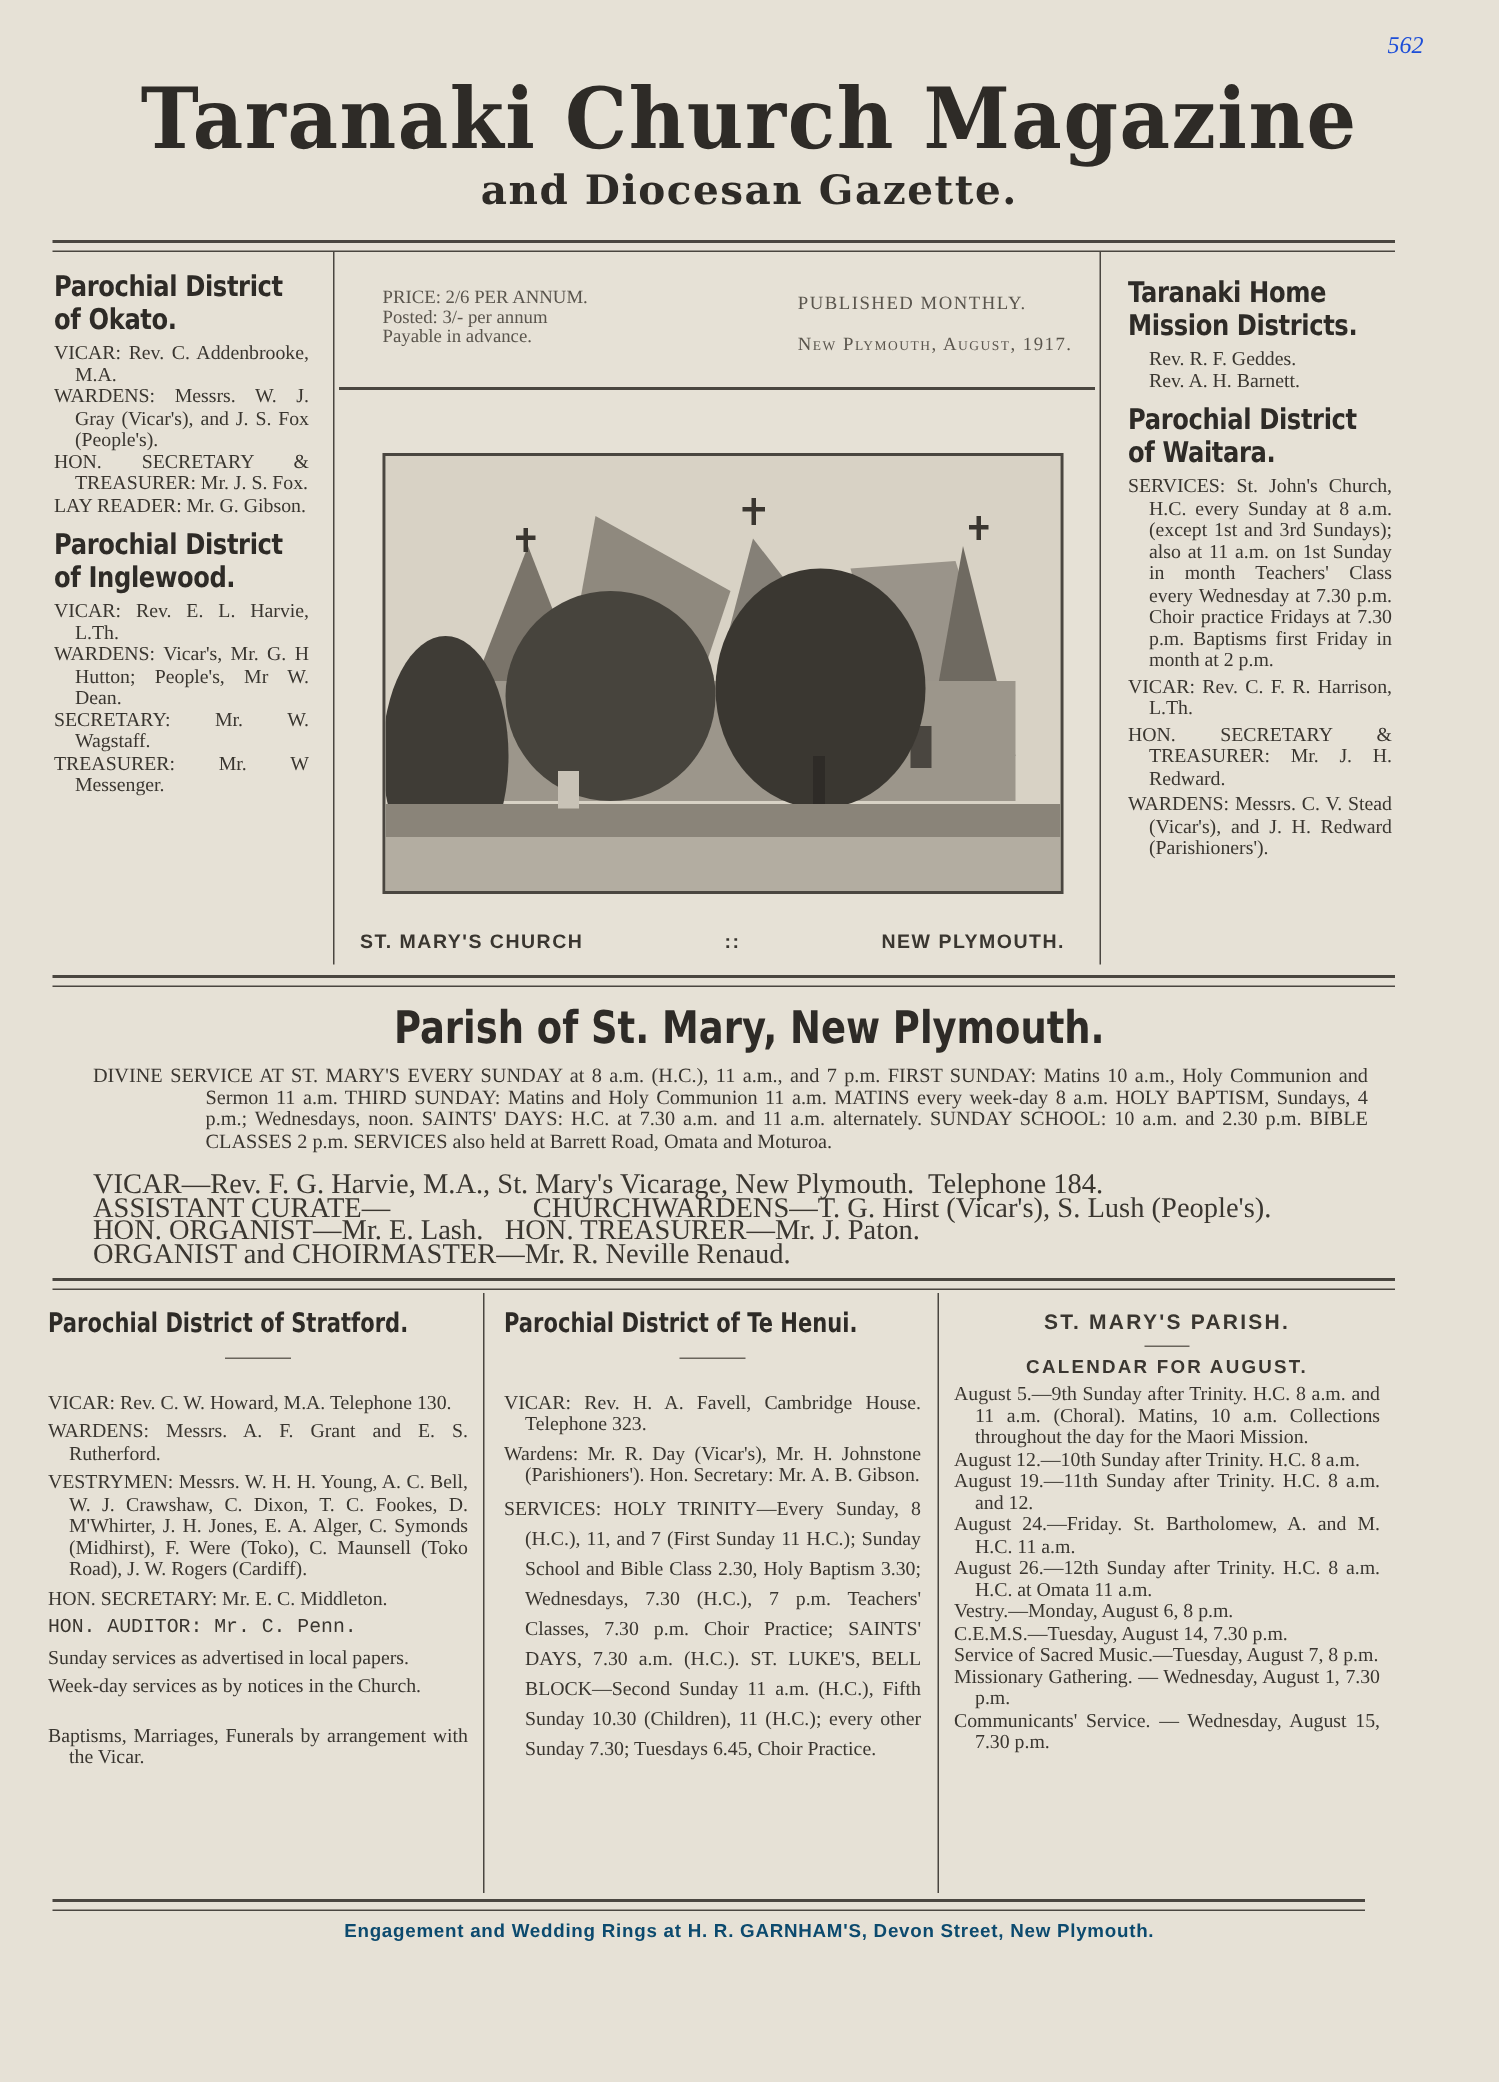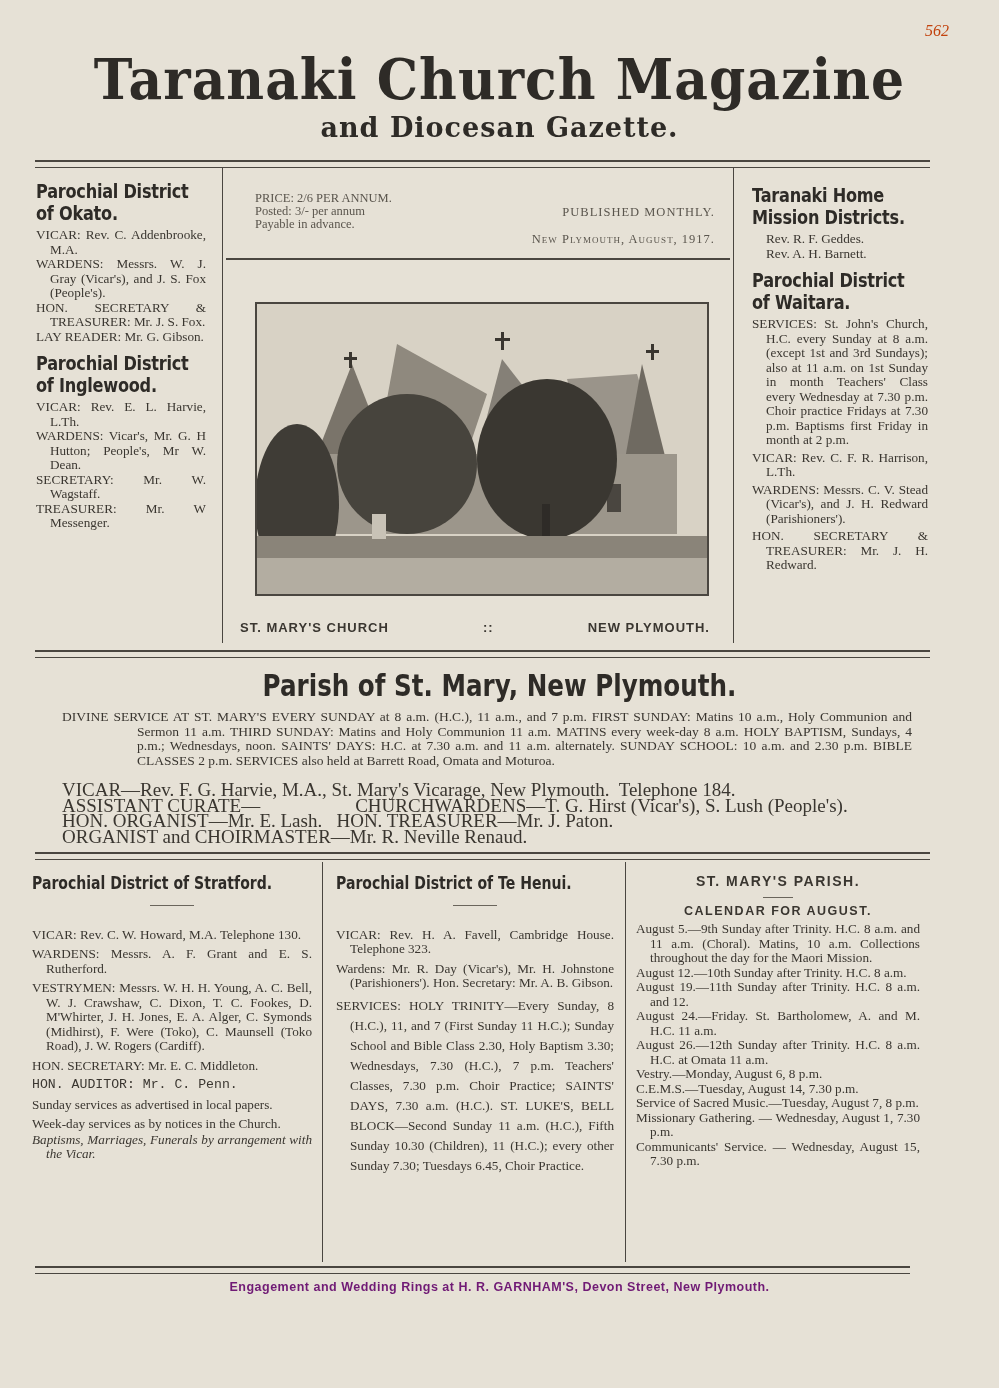--- a/index.html
+++ b/index.html
@@ -3,43 +3,43 @@
 <meta charset="utf-8">
 <style>
   html, body { margin:0; padding:0; }
   body {
     width: 999px; height: 1388px; overflow: hidden;
     background: #e6e1d6;
     color: #3a3630;
     font-family: "Liberation Serif", "DejaVu Serif", serif;
     position: relative;
   }
-  .page-num { position:absolute; left:925px; top:22px; font-size:16px; color:#c2410c; font-style:italic; }
+  .page-num { position:absolute; left:925px; top:22px; font-size:16px; color:#1d4ed8; font-style:italic; }
   .masthead { position:absolute; left:0; top:50px; width:999px; text-align:center; }
   .mast-title { font-family:"DejaVu Serif", serif; font-weight:bold; font-size:52px; letter-spacing:1px; color:#2e2b27; line-height:60px; transform:scaleY(1.08); }
   .mast-sub { font-family:"DejaVu Serif", serif; font-weight:bold; font-size:27px; color:#2e2b27; margin-top:2px; letter-spacing:1px; }
   .rule2 { position:absolute; height:5px; border-top:2px solid #4a4640; border-bottom:1px solid #4a4640; }
   .vline { position:absolute; width:0; border-left:1px solid #4a4640; }
   .blackhead { font-family:"DejaVu Sans", sans-serif; font-weight:bold; color:#2e2b27; font-size:19px; line-height:22px; letter-spacing:-0.3px; transform:scaleX(0.85); transform-origin:left; }
   .col { position:absolute; font-size:13.2px; line-height:14.5px; }
   .entry { padding-left:14px; text-indent:-14px; text-align:justify; margin:0; }
   .pub-box { position:absolute; left:255px; top:192px; width:460px; font-size:12.5px; color:#5a554d; }
   .pub-left { position:absolute; left:0; top:0; width:200px; line-height:13px; }
-  .pub-right { position:absolute; right:0; top:14px; text-align:right; line-height:13px; }
+  .pub-right { position:absolute; right:0; top:4px; text-align:left; line-height:13px; }
   .photo { position:absolute; left:255px; top:302px; width:450px; height:290px; border:2px solid #4a4640; overflow:hidden; background:#d9d3c6; }
   .caption { position:absolute; left:240px; top:620px; width:470px; font-family:"Liberation Sans", sans-serif; font-weight:bold; font-size:13px; letter-spacing:1px; color:#3a3630; display:flex; justify-content:space-between; }
   .parish-title { position:absolute; left:0; top:668px; width:999px; text-align:center; font-family:"DejaVu Sans", sans-serif; font-weight:bold; font-size:30px; color:#2e2b27; transform:scaleX(0.82); }
   .divine { position:absolute; left:62px; top:710px; width:850px; font-size:13.5px; line-height:14.5px; }
   .divine p { margin:0; padding-left:75px; text-indent:-75px; text-align:justify; }
   .staff { position:absolute; left:62px; top:782px; width:850px; font-size:19px; line-height:15.5px; }
   .staff div { white-space:pre; }
   .bot-head { font-family:"DejaVu Sans", sans-serif; font-weight:bold; font-size:18px; color:#2e2b27; transform:scaleX(0.78); transform-origin:left; white-space:nowrap; }
   .sans-head { font-family:"Liberation Sans", sans-serif; font-weight:bold; font-size:13.5px; letter-spacing:1.5px; text-align:center; }
   .short-rule { width:44px; margin:10px auto; border-top:1px solid #6a655c; }
-  .footer { position:absolute; left:0; top:1280px; width:999px; text-align:center; font-family:"Liberation Sans", sans-serif; font-weight:bold; font-size:12.5px; letter-spacing:0.5px; color:#701a75; }
+  .footer { position:absolute; left:0; top:1280px; width:999px; text-align:center; font-family:"Liberation Sans", sans-serif; font-weight:bold; font-size:12.5px; letter-spacing:0.5px; color:#0c4a6e; }
 </style>
 </head>
 <body>
 
 <div class="page-num">562</div>
 
 <header class="masthead">
   <div class="mast-title">Taranaki Church Magazine</div>
   <div class="mast-sub">and Diocesan Gazette.</div>
 </header>
@@ -119,22 +119,22 @@
 <section class="col" style="left:752px; top:184px; width:176px;">
   <div class="blackhead" style="width:205px;">Taranaki Home Mission Districts.</div>
   <div style="margin-top:4px; padding-left:14px;">
     <div>Rev. R. F. Geddes.</div>
     <div>Rev. A. H. Barnett.</div>
   </div>
   <div class="blackhead" style="width:205px; margin-top:8px;">Parochial District of Waitara.</div>
   <div style="margin-top:4px;">
     <p class="entry">SERVICES: St. John's Church, H.C. every Sunday at 8 a.m. (except 1st and 3rd Sundays); also at 11 a.m. on 1st Sunday in month Teachers' Class every Wednesday at 7.30 p.m. Choir practice Fridays at 7.30 p.m. Baptisms first Friday in month at 2 p.m.</p>
     <p class="entry" style="margin-top:3px;">VICAR: Rev. C. F. R. Harrison, L.Th.</p>
+    <p class="entry" style="margin-top:3px;">HON. SECRETARY &amp; TREASURER: Mr. J. H. Redward.</p>
     <p class="entry" style="margin-top:3px;">WARDENS: Messrs. C. V. Stead (Vicar's), and J. H. Redward (Parishioners').</p>
-    <p class="entry" style="margin-top:3px;">HON. SECRETARY &amp; TREASURER: Mr. J. H. Redward.</p>
   </div>
 </section>
 
 <div class="rule2" style="left:35px; top:650px; width:895px;"></div>
 
 <div class="parish-title">Parish of St. Mary, New Plymouth.</div>
 <div class="divine">
   <p>DIVINE SERVICE AT ST. MARY'S EVERY SUNDAY at 8 a.m. (H.C.), 11 a.m., and 7 p.m. FIRST SUNDAY: Matins 10 a.m., Holy Communion and Sermon 11 a.m. THIRD SUNDAY: Matins and Holy Communion 11 a.m. MATINS every week-day 8 a.m. HOLY BAPTISM, Sundays, 4 p.m.; Wednesdays, noon. SAINTS' DAYS: H.C. at 7.30 a.m. and 11 a.m. alternately. SUNDAY SCHOOL: 10 a.m. and 2.30 p.m. BIBLE CLASSES 2 p.m.                                       SERVICES also held at Barrett Road, Omata and Moturoa.</p>
 </div>
 <div class="staff">
@@ -151,21 +151,21 @@
 <section class="col" style="left:32px; top:876px; width:280px;">
   <div class="bot-head">Parochial District of Stratford.</div>
   <div class="short-rule" style="margin:14px auto 22px;"></div>
   <p class="entry">VICAR: Rev. C. W. Howard, M.A. Telephone 130.</p>
   <p class="entry" style="margin-top:5px;">WARDENS: Messrs. A. F. Grant and E. S. Rutherford.</p>
   <p class="entry" style="margin-top:5px;">VESTRYMEN: Messrs. W. H. H. Young, A. C. Bell, W. J. Crawshaw, C. Dixon, T. C. Fookes, D. M'Whirter, J. H. Jones, E. A. Alger, C. Symonds (Midhirst), F. Were (Toko), C. Maunsell (Toko Road), J. W. Rogers (Cardiff).</p>
   <p class="entry" style="margin-top:5px;">HON. SECRETARY: Mr. E. C. Middleton.</p>
   <p class="entry" style="margin-top:5px;font-family:Liberation Mono, monospace;">HON. AUDITOR: Mr. C. Penn.</p>
   <p class="entry" style="margin-top:5px;">Sunday services as advertised in local papers.</p>
   <p class="entry" style="margin-top:5px;">Week-day services as by notices in the Church.</p>
-  <p class="entry" style="margin-top:1px;font-style:italic;">Baptisms, Marriages, Funerals by arrangement with the Vicar.</p>
+  <p class="entry" style="margin-top:18px;">Baptisms, Marriages, Funerals by arrangement with the Vicar.</p>
 </section>
 
 <section class="col" style="left:336px; top:876px; width:278px;">
   <div class="bot-head">Parochial District of Te Henui.</div>
   <div class="short-rule" style="margin:14px auto 22px;"></div>
   <p class="entry">VICAR: Rev. H. A. Favell, Cambridge House. Telephone 323.</p>
   <p class="entry" style="margin-top:5px;">Wardens: Mr. R. Day (Vicar's), Mr. H. Johnstone (Parishioners'). Hon. Secretary: Mr. A. B. Gibson.</p>
   <p class="entry" style="margin-top:5px; line-height:20px;">SERVICES: HOLY TRINITY—Every Sunday, 8 (H.C.), 11, and 7 (First Sunday 11 H.C.); Sunday School and Bible Class 2.30, Holy Baptism 3.30; Wednesdays, 7.30 (H.C.), 7 p.m. Teachers' Classes, 7.30 p.m. Choir Practice; SAINTS' DAYS, 7.30 a.m. (H.C.). ST. LUKE'S, BELL BLOCK—Second Sunday 11 a.m. (H.C.), Fifth Sunday 10.30 (Children), 11 (H.C.); every other Sunday 7.30; Tuesdays 6.45, Choir Practice.</p>
 </section>
 

